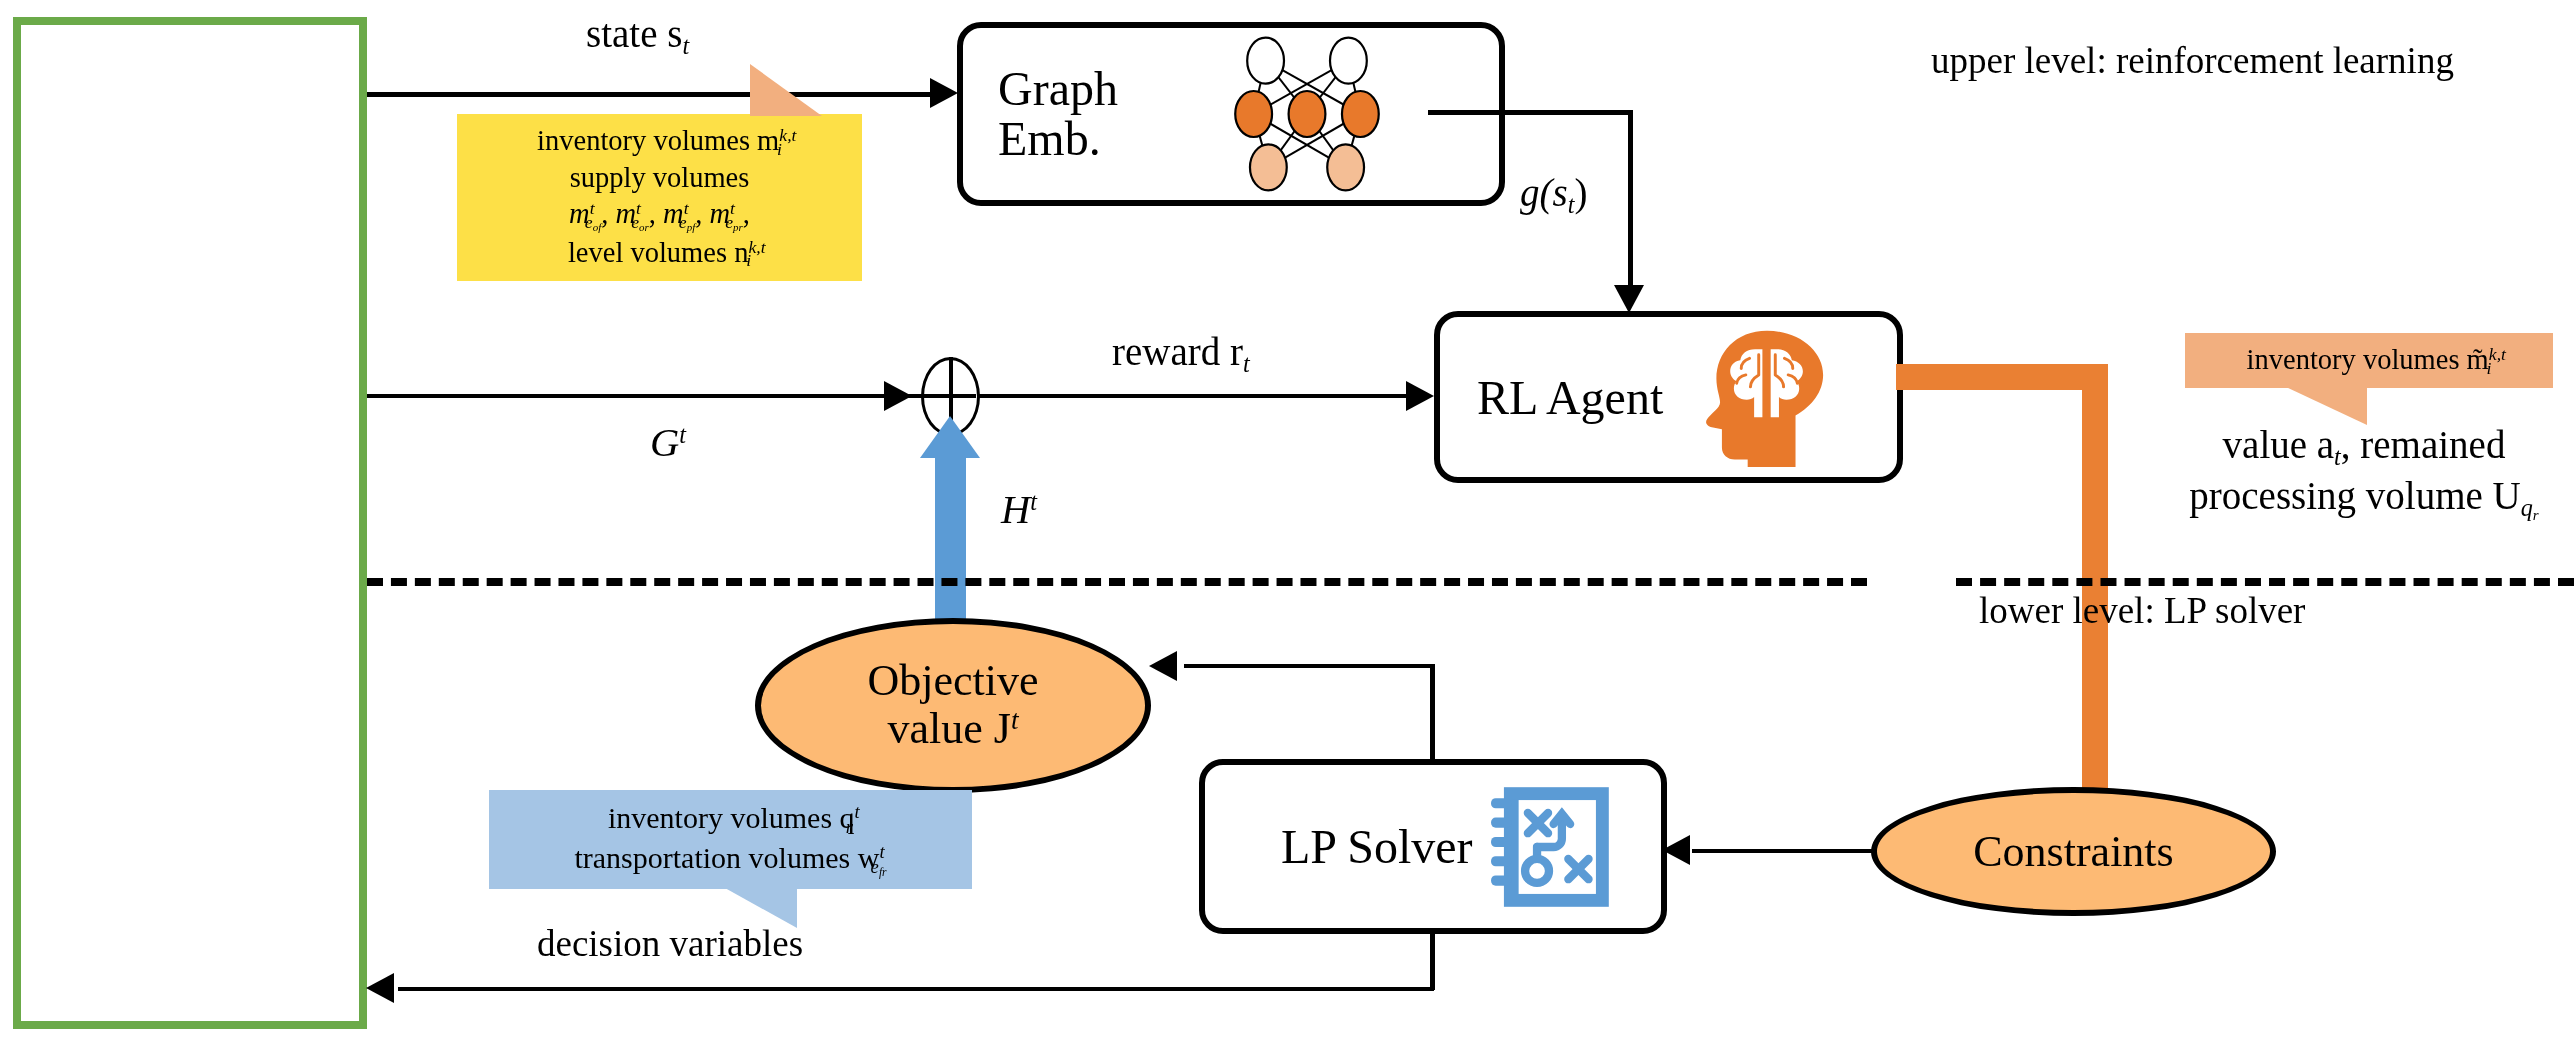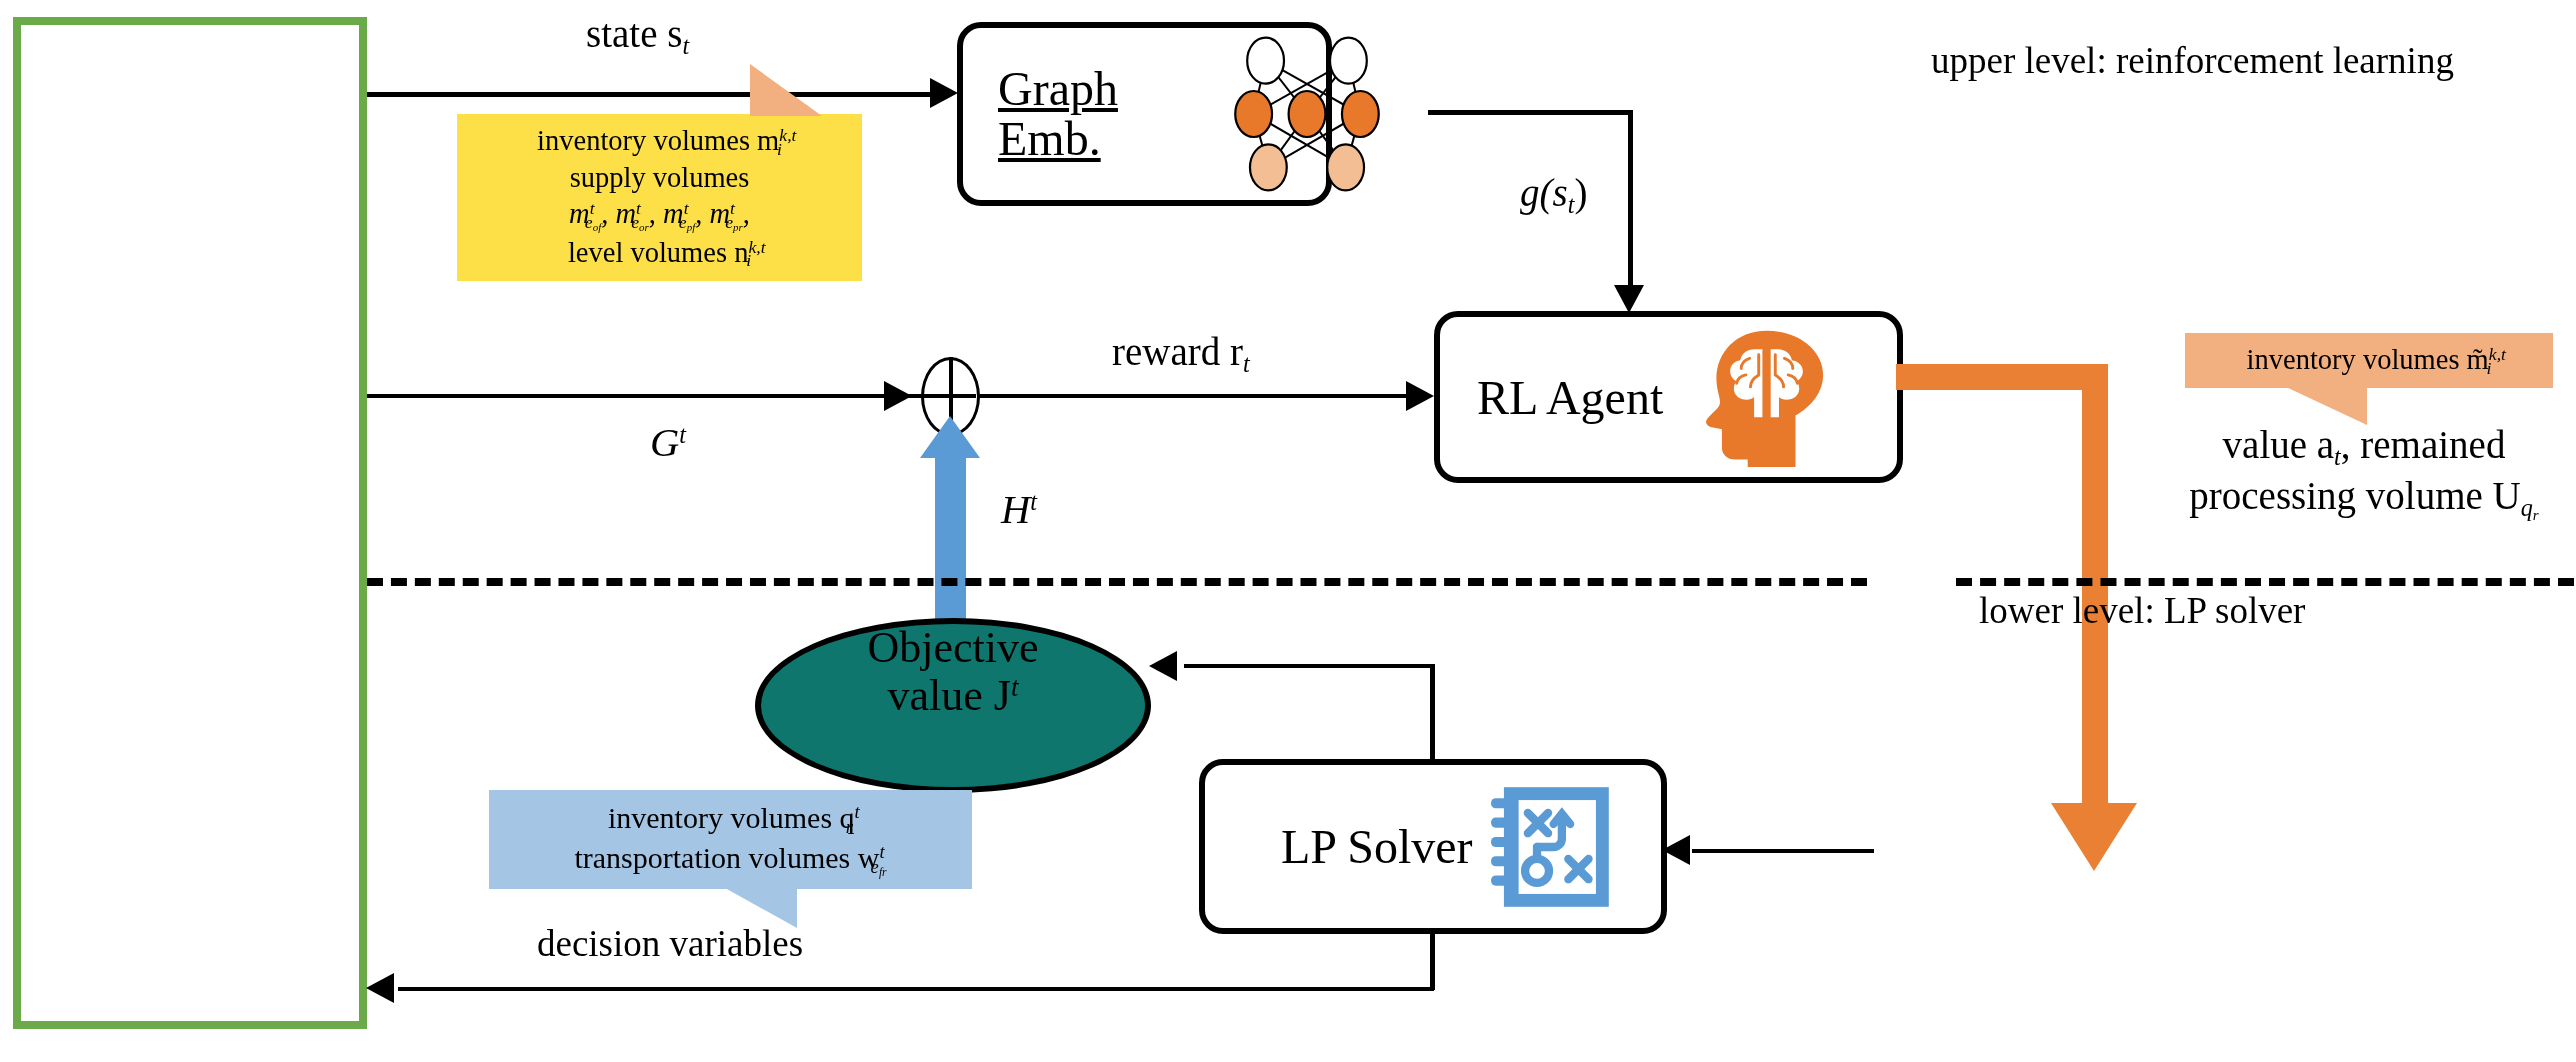--- a/index.html
+++ b/index.html
@@ -7,30 +7,30 @@
        font-family:"Liberation Serif","DejaVu Serif",serif;color:#000;}
   .stage{position:absolute;left:0;top:0;width:2576px;height:1062px;}
   .abs{position:absolute;}
 
   
   #env-box{left:13px;top:16.6px;width:354px;height:1012px;border:8.3px solid #6BAA49;background:#fff;box-sizing:border-box;}
   #env-label{left:13px;top:433px;width:354px;text-align:center;font-size:68px;line-height:1.08;letter-spacing:0.5px;}
 
   
   .pbox{background:#fff;border:6.4px solid #000;border-radius:24px;box-sizing:border-box;display:flex;align-items:center;}
-  #graph-box{left:957px;top:22px;width:375px;height:184px;text-decoration:underline;}
+  #graph-box{left:957px;top:22px;width:548px;height:184px;}
   #graph-txt{font-size:48px;line-height:1.04;padding-left:35px;width:193px;}
   #rl-box{left:1434px;top:311px;width:469px;height:172px;}
   #rl-txt{font-size:48px;padding-left:37px;width:248px;}
   #lp-box{left:1199px;top:759px;width:468px;height:175px;padding-left:36px;}
   #lp-txt{font-size:48px;padding-left:40px;width:267px;}
 
   
-  .ell{background:#0f766e;border:6.4px solid #000;border-radius:50%;box-sizing:border-box;
-       display:flex;align-items:flex-start;justify-content:center;text-align:center;}
+  .ell{background:#fdba74;border:6.4px solid #000;border-radius:50%;box-sizing:border-box;
+       display:flex;align-items:center;justify-content:center;text-align:center;}
   #obj-ell{left:755px;top:618px;width:396px;height:175px;font-size:44px;line-height:1.1;}
   #con-ell{left:1871px;top:787px;width:405px;height:129px;font-size:44px;}
 
   
   .callout{position:absolute;text-align:center;line-height:1.25;}
   .callout .body{position:relative;z-index:2;padding:9.2px 13px;}
   .tail{position:absolute;width:0;height:0;z-index:1;}
 
   #co-state{left:457px;top:114px;width:405px;background:#fde047;font-size:28.5px;}
   #co-state .tail{border-left:0 solid transparent;border-right:72px solid transparent;border-bottom:52px solid #F2AF7F;left:293px;top:-50px;}
@@ -260,19 +260,22 @@
       <path d="M62 75 h18 a9 9 0 0 0 9-9 V40"></path>
       <path d="M80 50 l9-11 l9 11"></path>
       <line x1="62" y1="75" x2="62" y2="88"></line>
     </g>
     <circle cx="62" cy="101" r="13" fill="none" stroke="#5B9BD5" stroke-width="9"></circle>
   </svg>
 
   <div class="ln" style="left:1692px;top:849px;width:182px;height:3.7px;"></div>
   <div class="ah ah-l" style="left:1662px;top:835px;"></div>
 
+  <div class="abs ell" id="con-ell">
+    <span>Constraints</span>
+  </div>
 
   <div class="ln" style="left:1430px;top:932px;width:4.6px;height:58px;"></div>
   <div class="ln" style="left:398px;top:987px;width:1036px;height:3.7px;"></div>
   <div class="ah ah-l" style="left:366px;top:973px;"></div>
 
 </div>
 
 
 </body></html>

